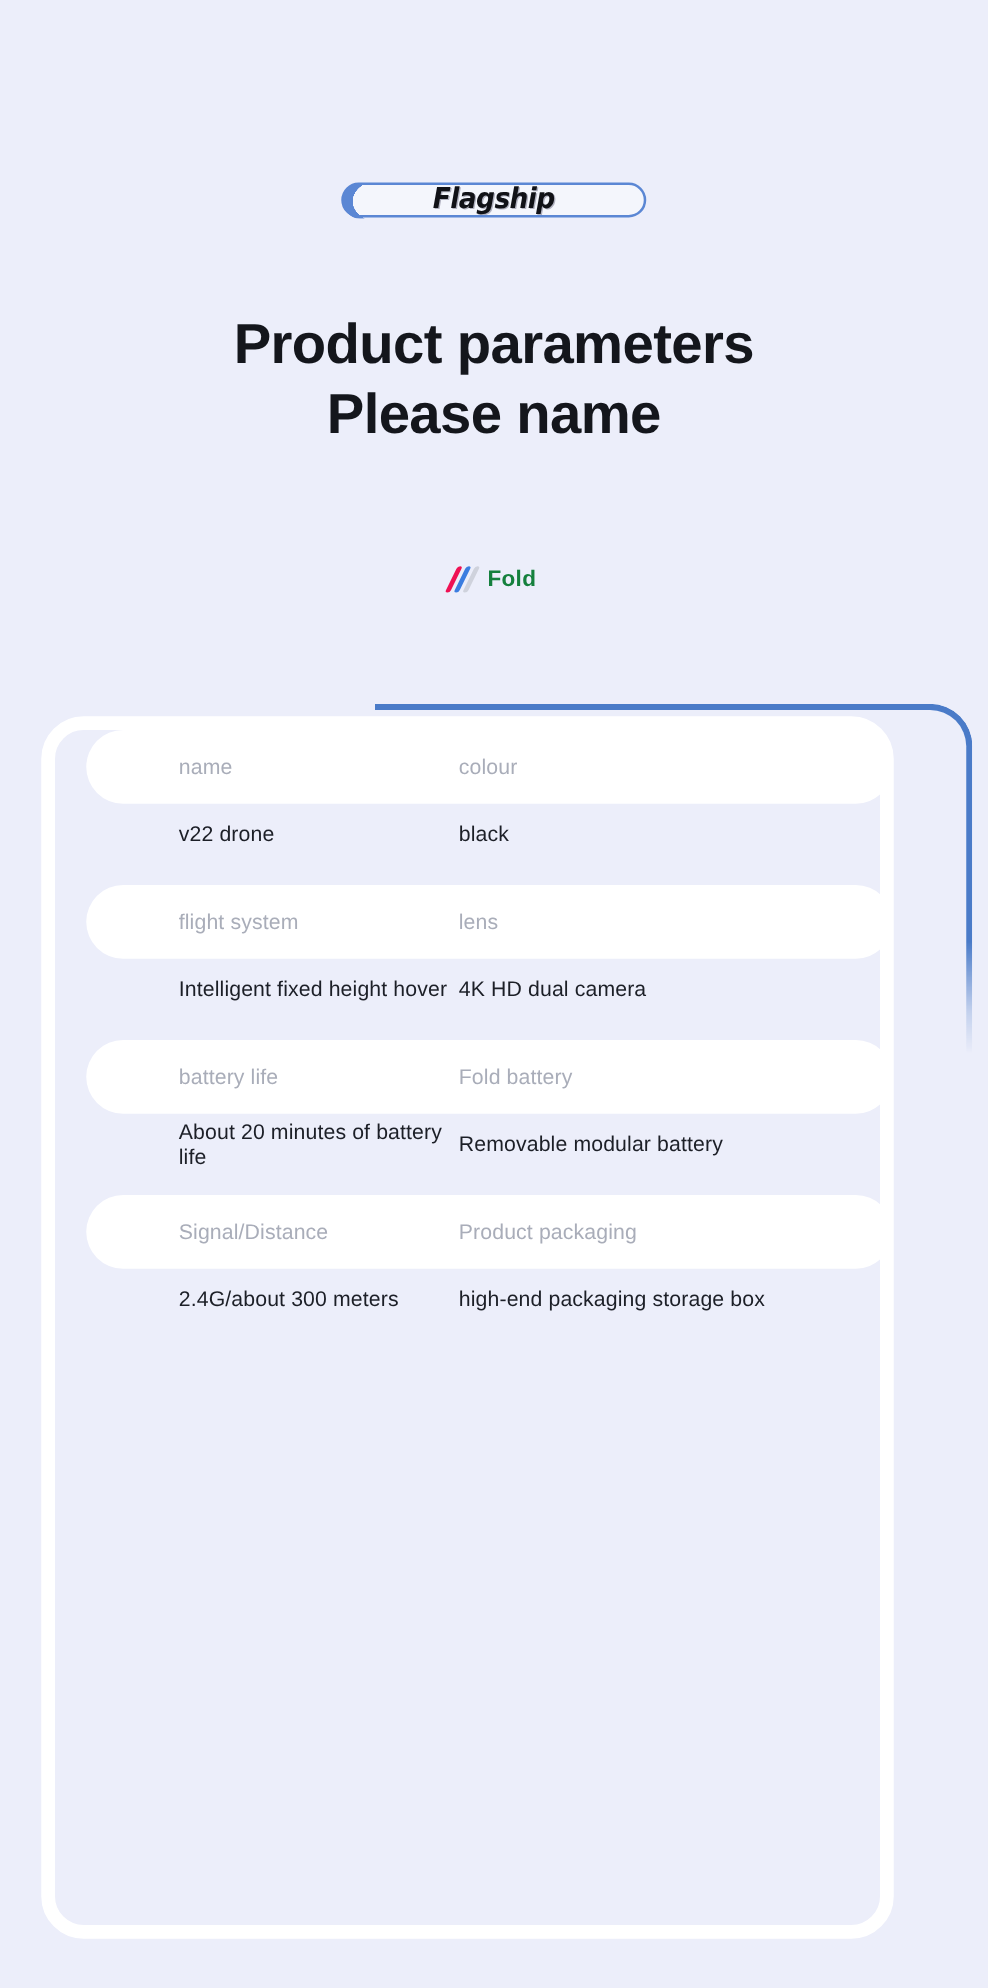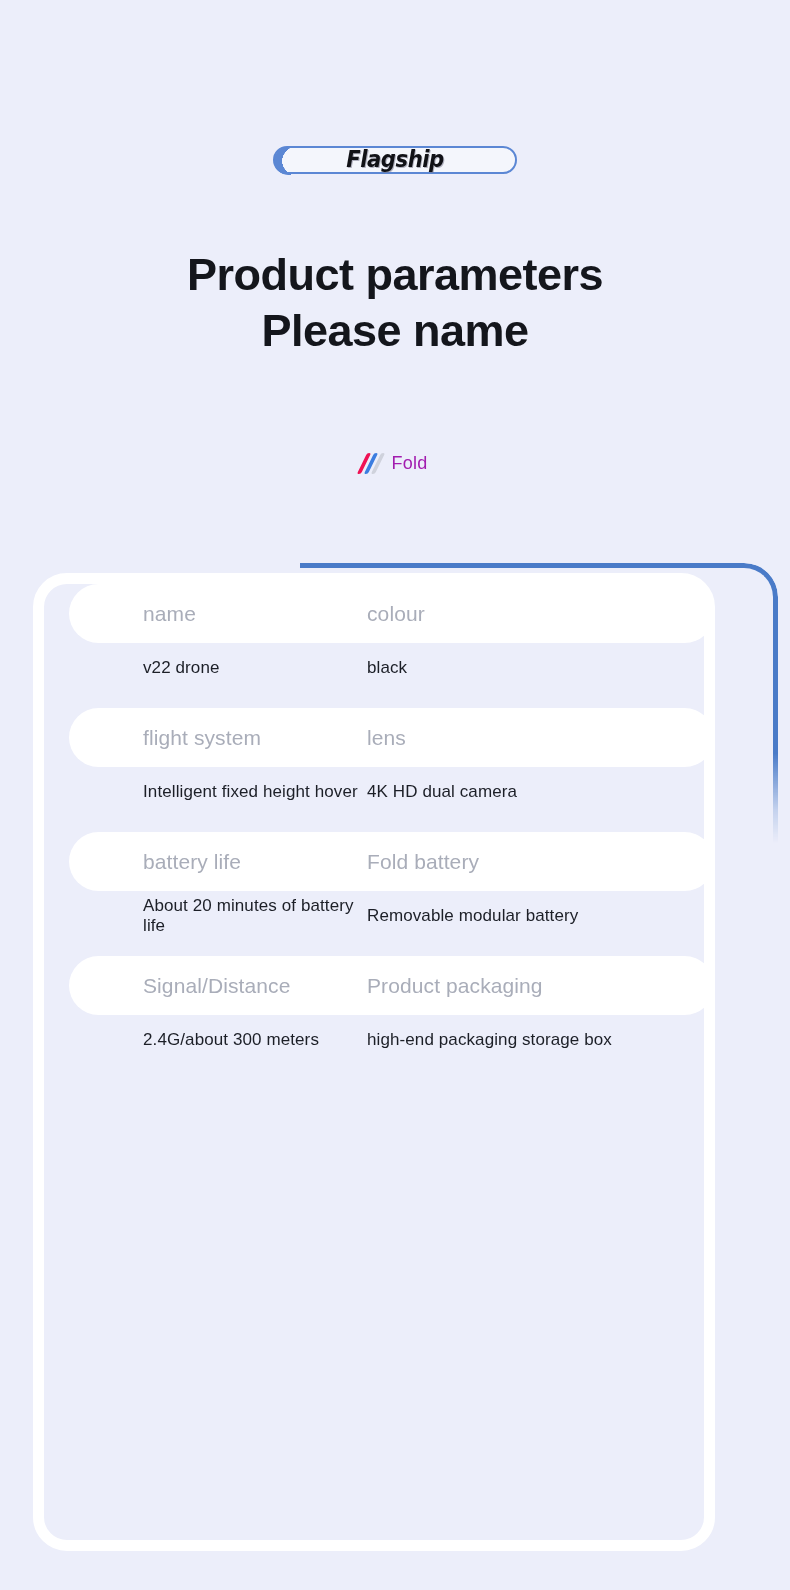--- a/index.html
+++ b/index.html
@@ -96,22 +96,22 @@
     width: 4px;
     height: 21px;
     border-radius: 2px;
     transform: skewX(-26deg);
   }
   .slash.s1 { background: #ef1154; }
   .slash.s2 { background: #3b7de0; }
   .slash.s3 { background: #cfd2dc; }
   .fold-text {
     font-size: 18px;
-    font-weight: normal;
-    color: #a21caf;
+    font-weight: bold;
+    color: #15803d;
     letter-spacing: 0.3px;
   }
 
   
   .panel {
     position: absolute;
     left: 33px;
     top: 563px;
     width: 724px;
     height: 1000px;
@@ -159,21 +159,21 @@
     margin-left: 25px;
     width: 645px;
     height: 59px;
     background: #ffffff;
     border-radius: 30px;
     display: flex;
     align-items: center;
     box-sizing: border-box;
   }
   .pill .cell {
-    font-size: 21px;
+    font-size: 17px;
     color: #a9adb9;
     letter-spacing: 0.1px;
   }
   .values {
     display: flex;
     align-items: center;
     margin-left: 25px;
     width: 645px;
     height: 50px;
     box-sizing: border-box;

